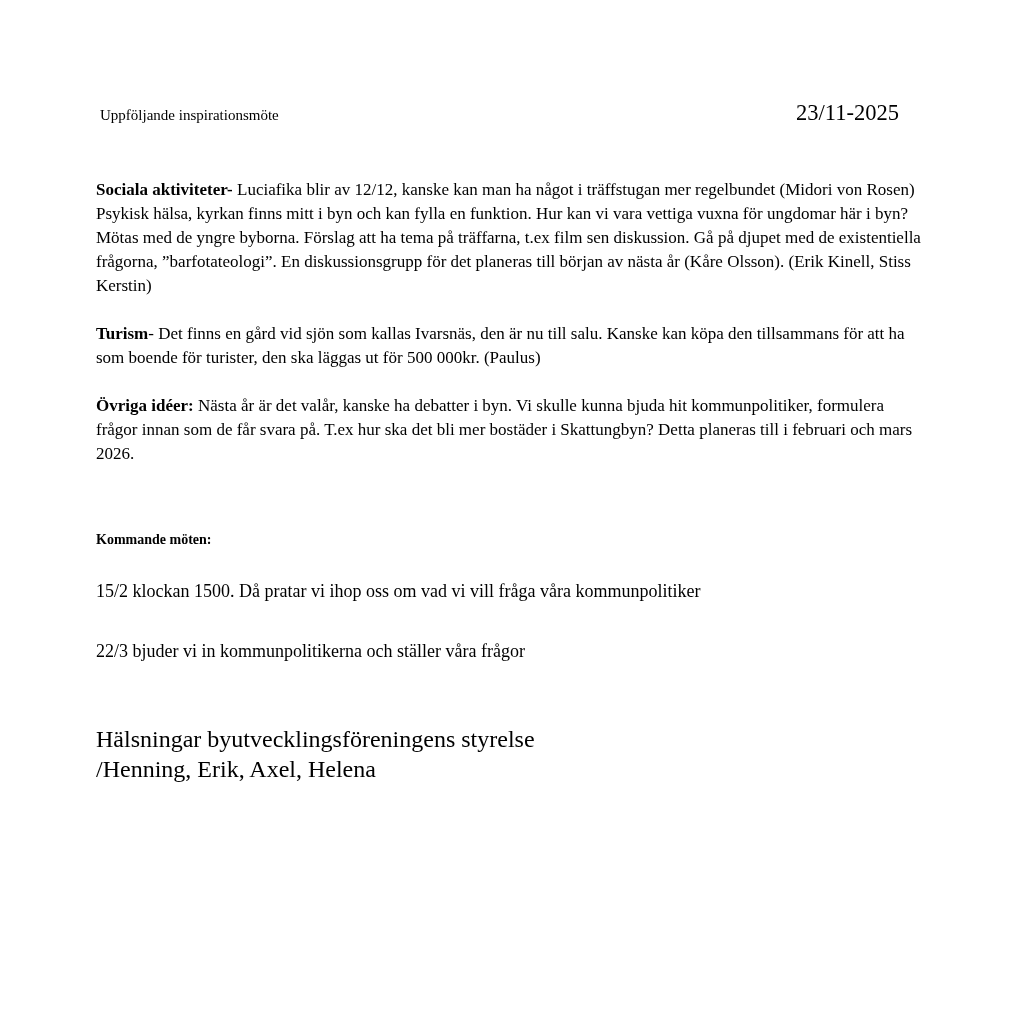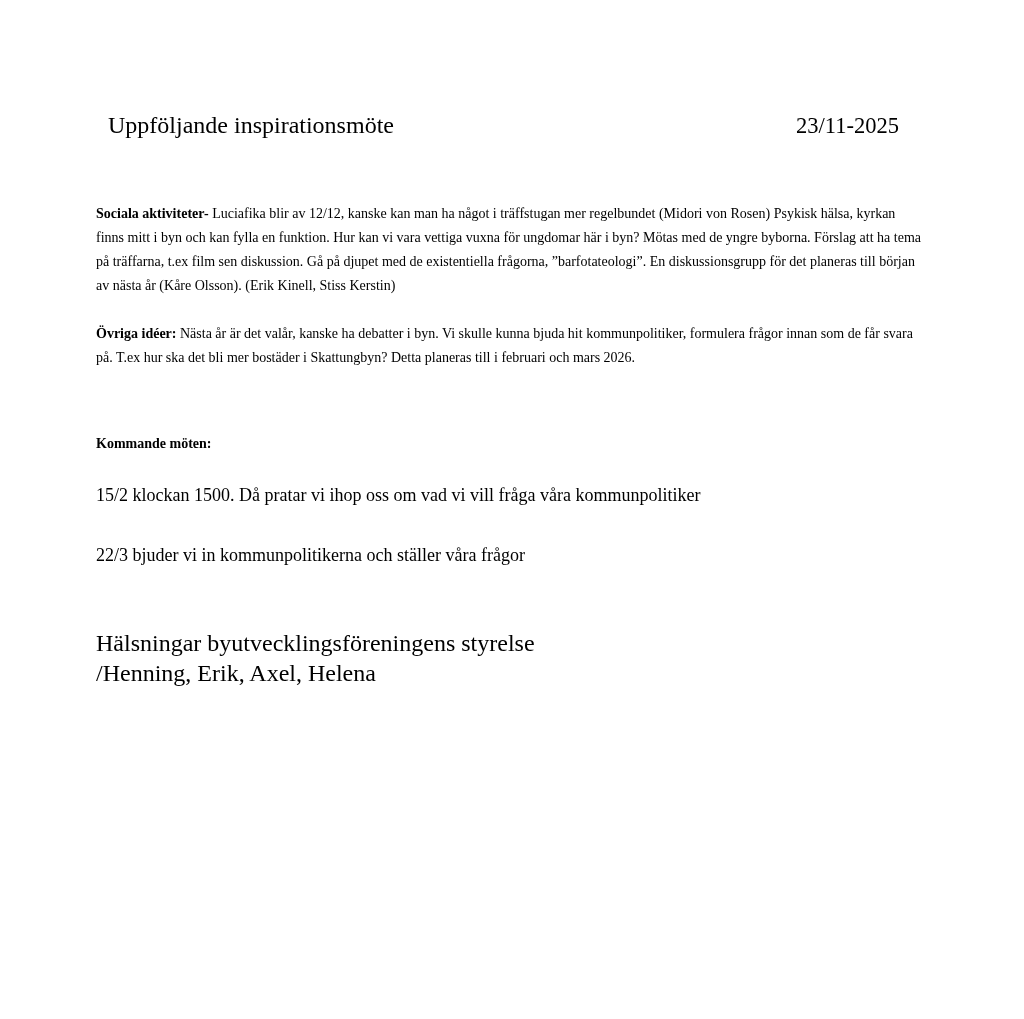--- a/index.html
+++ b/index.html
@@ -20,31 +20,31 @@
     overflow: hidden;
   }
   .title-row {
     display: flex;
     justify-content: space-between;
     align-items: baseline;
     font-size: 22.5px;
     line-height: 1.2;
   }
   .doc-title {
-    margin: 12px;
-    font-size: 24px;
+    margin: 4px;
+    font-size: 15px;
     font-weight: normal;
   }
   .doc-date {
     margin-right: 26px;
     white-space: nowrap;
   }
   .notes {
     margin-top: 50px;
-    font-size: 14px;
+    font-size: 17px;
     line-height: 24px;
   }
   .notes p {
     margin: 0 0 24px 0;
   }
   .notes p:last-child {
     margin-bottom: 16px;
   }
   .notes b {
     font-weight: bold;
@@ -77,20 +77,21 @@
 
   <header class="title-row">
     <h1 class="doc-title">Uppföljande inspirationsmöte</h1>
     <span class="doc-date">23/11-2025</span>
   </header>
 
   <section class="notes">
     <p><b>Sociala aktiviteter-</b><span> Luciafika blir av 12/12, kanske kan man ha något i träffstugan mer regelbundet (Midori von Rosen) Psykisk hälsa, kyrkan finns mitt i byn och kan fylla en funktion. Hur kan vi vara vettiga vuxna för ungdomar här i byn? Mötas med de yngre byborna. Förslag att ha tema på träffarna, t.ex film sen diskussion. Gå på djupet med de existentiella frågorna, ”barfotateologi”. En diskussionsgrupp för det planeras till början av nästa år (Kåre Olsson). (Erik Kinell, Stiss Kerstin)</span></p>
 
 
+    <p><b>Turism</b><span>- Det finns en gård vid sjön som kallas Ivarsnäs, den är nu till salu. Kanske kan köpa den tillsammans för att ha som boende för turister, den ska läggas ut för 500 000kr. (Paulus)</span></p>
 
     <p><b>Övriga idéer:</b><span> Nästa år är det valår, kanske ha debatter i byn. Vi skulle kunna bjuda hit kommunpolitiker, formulera frågor innan som de får svara på. T.ex hur ska det bli mer bostäder i Skattungbyn? Detta planeras till i februari och mars 2026.</span></p>
   </section>
 
   <h2 class="upcoming-heading">Kommande möten:</h2>
 
   <p class="meeting-item">15/2 klockan 1500. Då pratar vi ihop oss om vad vi vill fråga våra kommunpolitiker</p>
 
   <p class="meeting-item">22/3 bjuder vi in kommunpolitikerna och ställer våra frågor</p>
 

